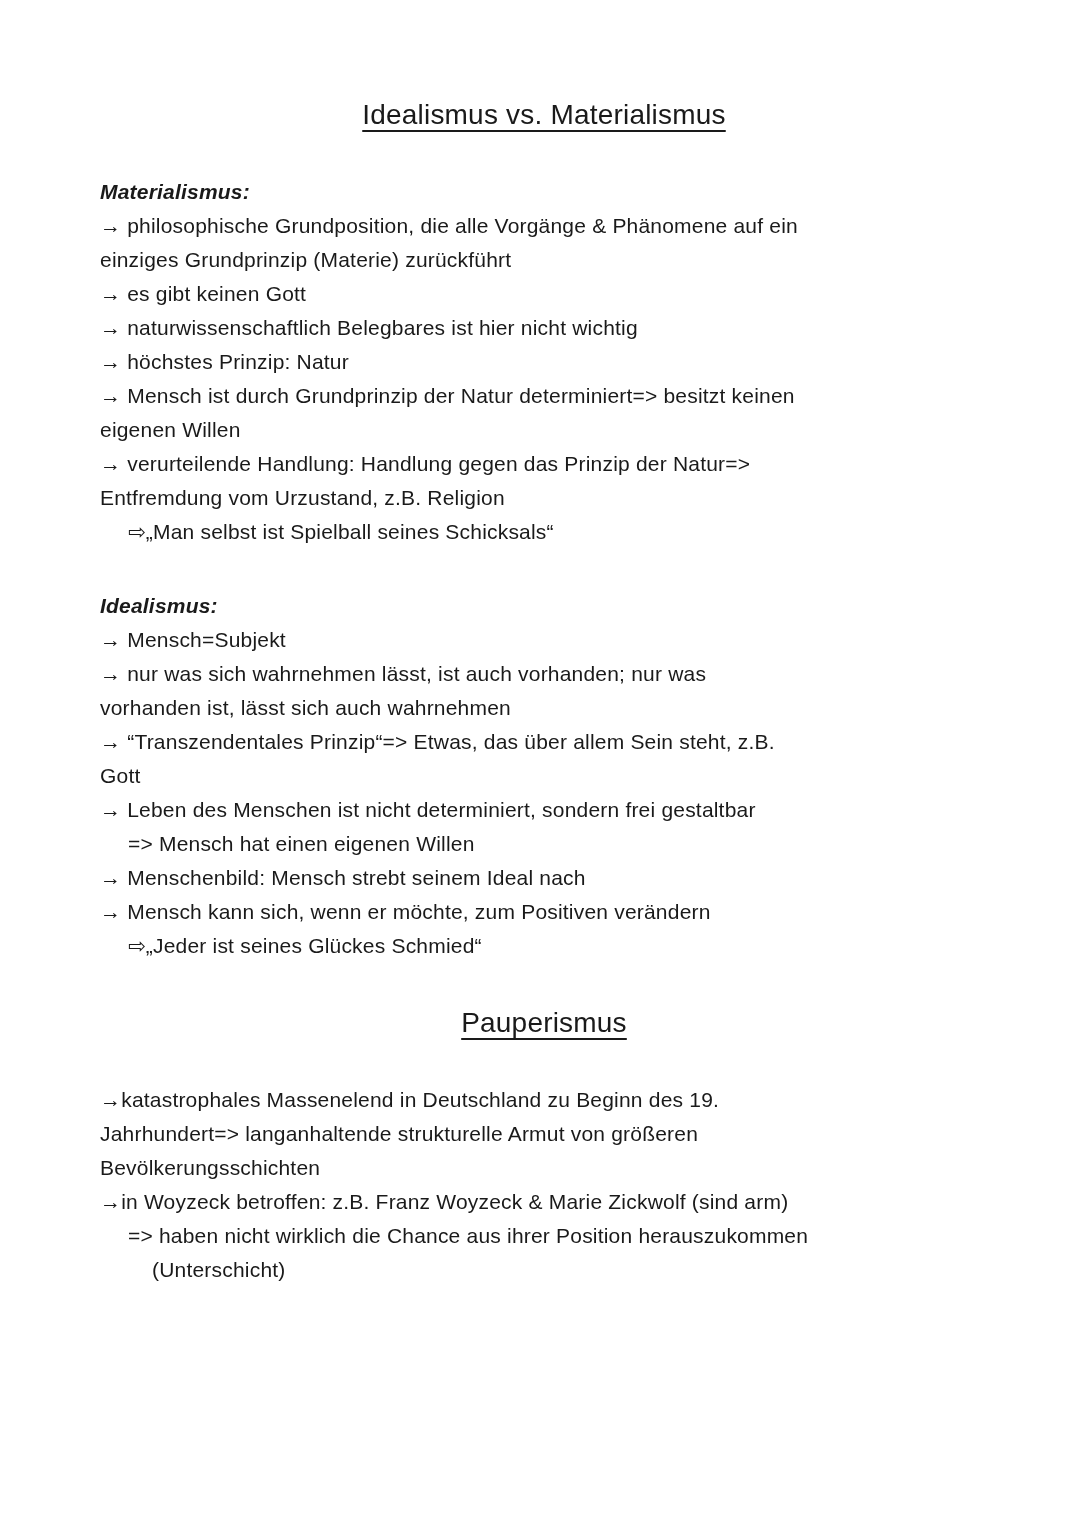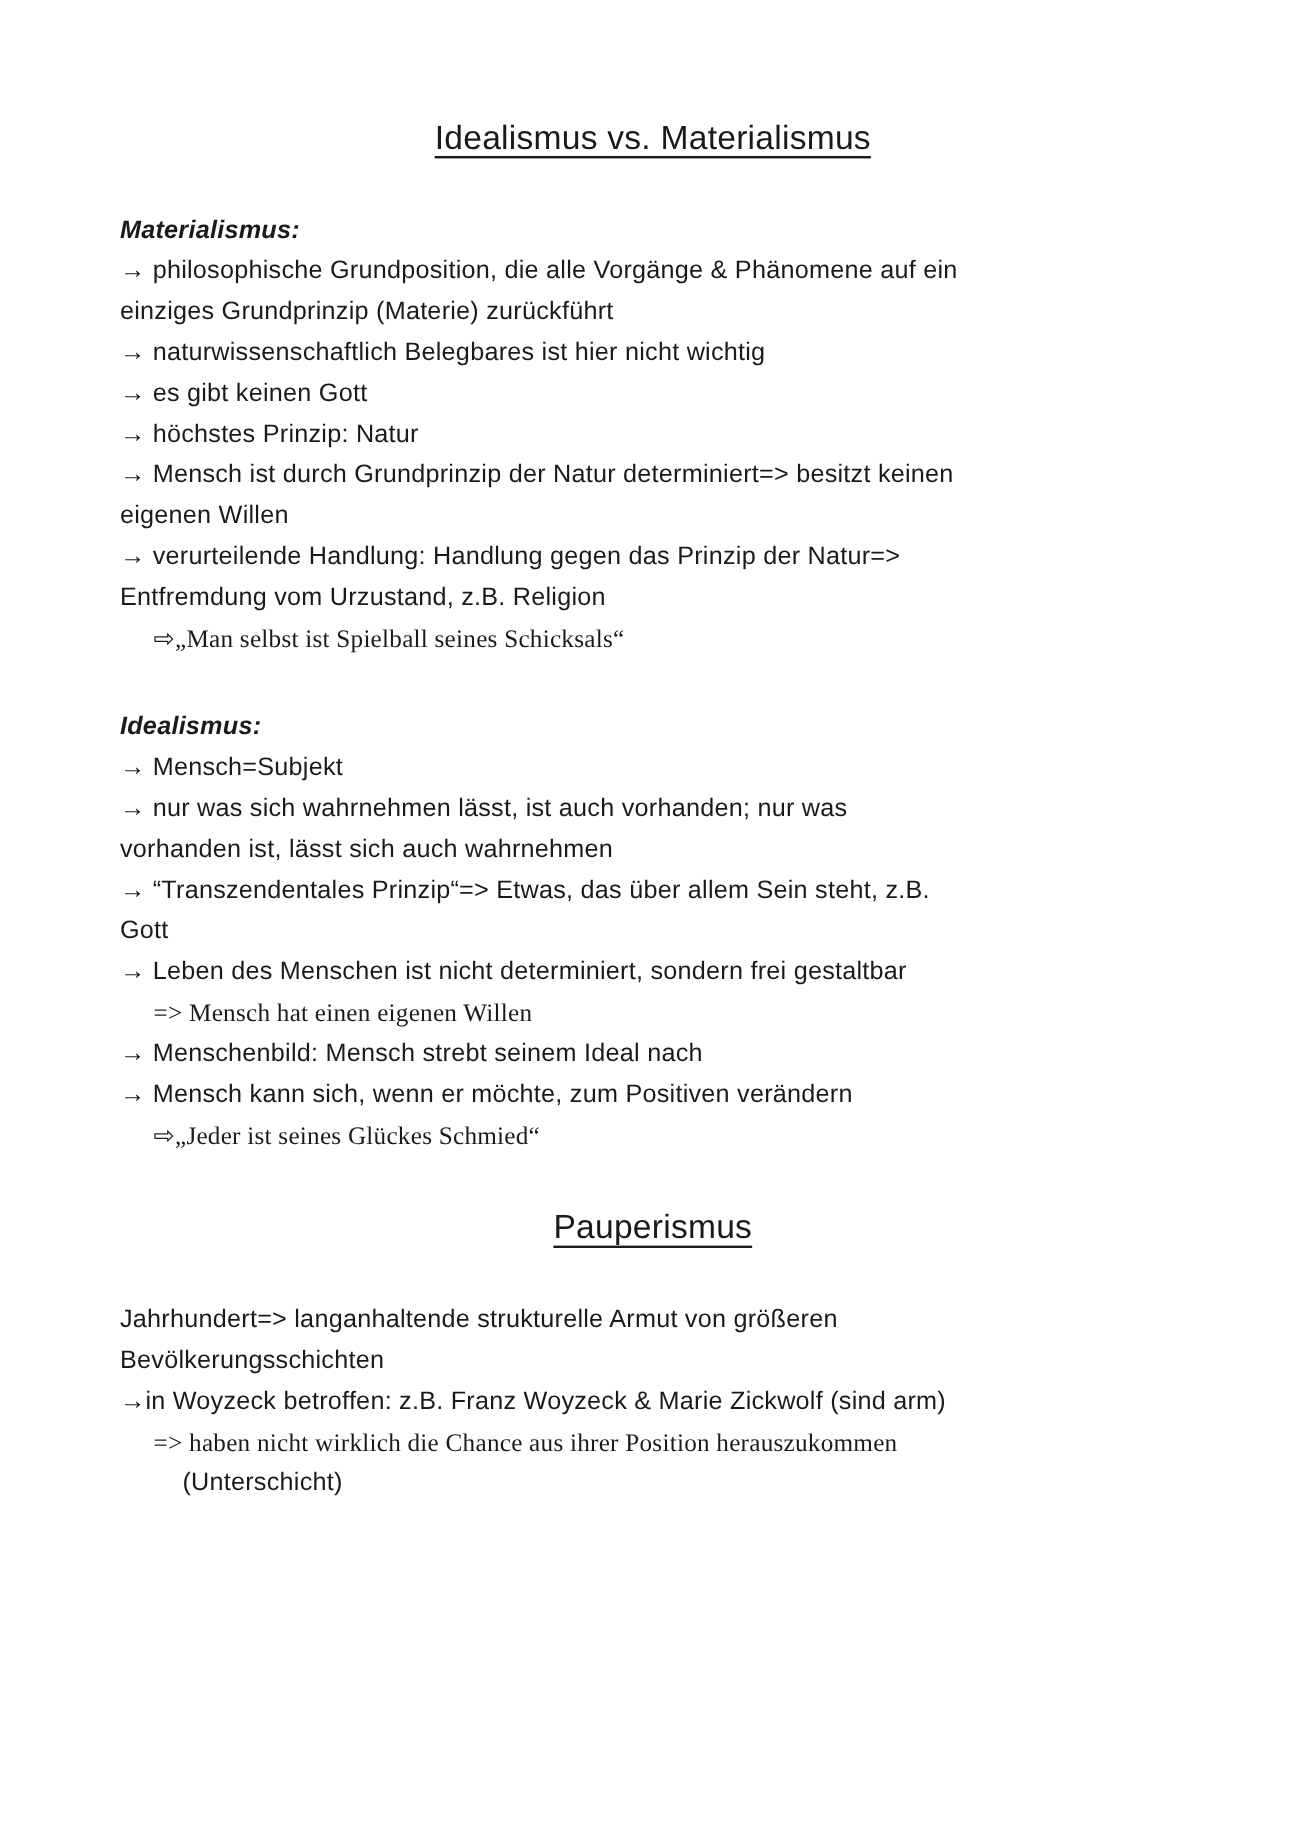--- a/index.html
+++ b/index.html
@@ -40,34 +40,34 @@
     text-underline-offset: 6px;
   }
   .block.heading {
     font-weight: bold;
     font-style: italic;
   }
   .block.gap {
     height: 40px;
     min-height: 40px;
   }
-  .ind1 { padding-left: 28px; font-family: Liberation Serif, serif; }
+  .ind1 { padding-left: 28px; }
   .ind2 { padding-left: 52px; }
 </style>
 </head>
 <body>
 
 <div class="page">
     <div class="block title"><span class="u">Idealismus vs. Materialismus</span></div>
     <div class="block gap"></div>
     <div class="block heading">Materialismus:</div>
     <div class="block body">→ philosophische Grundposition, die alle Vorgänge &amp; Phänomene auf ein</div>
     <div class="block body">einziges Grundprinzip (Materie) zurückführt</div>
+    <div class="block body">→ es gibt keinen Gott</div>
     <div class="block body">→ naturwissenschaftlich Belegbares ist hier nicht wichtig</div>
-    <div class="block body">→ es gibt keinen Gott</div>
     <div class="block body">→ höchstes Prinzip: Natur</div>
     <div class="block body">→ Mensch ist durch Grundprinzip der Natur determiniert=&gt; besitzt keinen</div>
     <div class="block body">eigenen Willen</div>
     <div class="block body">→ verurteilende Handlung: Handlung gegen das Prinzip der Natur=&gt;</div>
     <div class="block body">Entfremdung vom Urzustand, z.B. Religion</div>
     <div class="block quote ind1">⇨„Man selbst ist Spielball seines Schicksals“</div>
     <div class="block gap"></div>
     <div class="block heading">Idealismus:</div>
     <div class="block body">→ Mensch=Subjekt</div>
     <div class="block body">→ nur was sich wahrnehmen lässt, ist auch vorhanden; nur was</div>
@@ -75,18 +75,19 @@
     <div class="block body">→ “Transzendentales Prinzip“=&gt; Etwas, das über allem Sein steht, z.B.</div>
     <div class="block body">Gott</div>
     <div class="block body">→ Leben des Menschen ist nicht determiniert, sondern frei gestaltbar</div>
     <div class="block body ind1">=&gt; Mensch hat einen eigenen Willen</div>
     <div class="block body">→ Menschenbild: Mensch strebt seinem Ideal nach</div>
     <div class="block body">→ Mensch kann sich, wenn er möchte, zum Positiven verändern</div>
     <div class="block quote ind1">⇨„Jeder ist seines Glückes Schmied“</div>
     <div class="block gap"></div>
     <div class="block title2"><span class="u">Pauperismus</span></div>
     <div class="block gap"></div>
+    <div class="block body">→katastrophales Massenelend in Deutschland zu Beginn des 19.</div>
     <div class="block body">Jahrhundert=&gt; langanhaltende strukturelle Armut von größeren</div>
     <div class="block body">Bevölkerungsschichten</div>
     <div class="block body">→in Woyzeck betroffen: z.B. Franz Woyzeck &amp; Marie Zickwolf (sind arm)</div>
     <div class="block body ind1">=&gt; haben nicht wirklich die Chance aus ihrer Position herauszukommen</div>
     <div class="block body ind2">(Unterschicht)</div>
   </div>
 
 </body></html>

